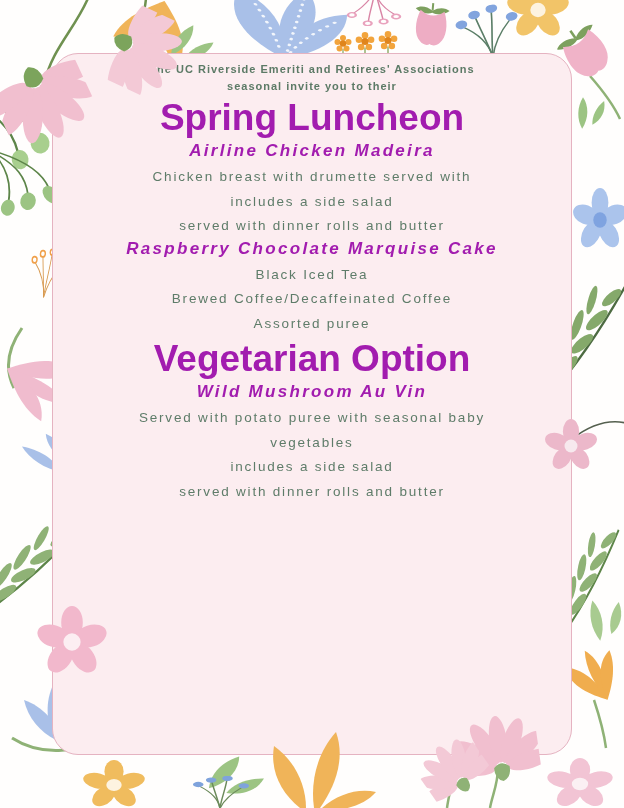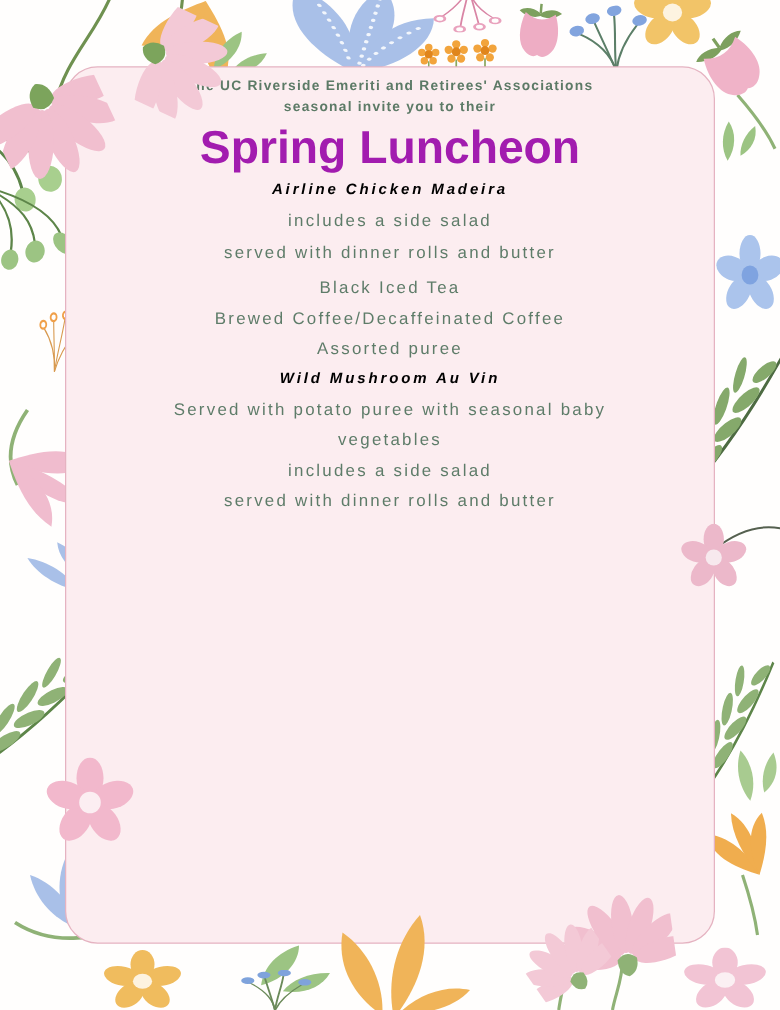--- a/index.html
+++ b/index.html
@@ -12,21 +12,21 @@
     position:absolute;left:52px;top:53px;width:520px;height:702px;
     box-sizing:border-box;background:#fcedf0;border:1.5px solid #e5b3c1;
     border-radius:26px;z-index:1;text-align:center;
   }
   .card p,.card h1,.card h2{margin:0;}
   .inv{font-size:11px;font-weight:bold;letter-spacing:1px;color:#5c7a66;line-height:17px;}
   .inv.first{margin-top:7px;}
   .big-title{font-size:37px;font-weight:700;color:#a21caf;letter-spacing:0;line-height:46px;}
   .t1{margin-top:16px;}
   .t2{margin-top:32px;}
-  .course-h{font-size:12px;font-weight:bold;font-style:italic;letter-spacing:2.3px;color:#000000;line-height:20px;}
+  .course-h{font-size:17px;font-weight:bold;font-style:italic;letter-spacing:2.3px;color:#a21caf;line-height:20px;}
   .ch1{margin-top:32px;}
   .ch2{margin-top:26px;}
   .ch3{margin-top:28px;}
   .course-lines{margin-top:4px;}
   .bl{font-size:13.5px;letter-spacing:1.8px;color:#5e7c69;line-height:24.5px;font-weight:normal;}
   
   .d{position:absolute;z-index:0;overflow:visible;}
   .d.ontop{z-index:3;}
 </style>
 </head>
@@ -259,33 +259,36 @@
 
   <div class="card">
     <p class="inv first">The UC Riverside Emeriti and Retirees' Associations</p>
     <p class="inv">seasonal invite you to their</p>
 
     <h1 class="big-title t1">Spring Luncheon</h1>
 
     <section>
       <h2 class="course-h ch1">Airline Chicken Madeira</h2>
       <div class="course-lines">
+        <p class="bl">Chicken breast with drumette served with</p>
         <p class="bl">includes a side salad</p>
         <p class="bl">served with dinner rolls and butter</p>
       </div>
     </section>
 
     <section>
+      <h2 class="course-h ch2">Raspberry Chocolate Marquise Cake</h2>
       <div class="course-lines">
         <p class="bl">Black Iced Tea</p>
         <p class="bl">Brewed Coffee/Decaffeinated Coffee</p>
         <p class="bl">Assorted puree</p>
       </div>
     </section>
 
+    <h1 class="big-title t2">Vegetarian Option</h1>
 
     <section>
       <h2 class="course-h ch3">Wild Mushroom Au Vin</h2>
       <div class="course-lines">
         <p class="bl">Served with potato puree with seasonal baby</p>
         <p class="bl">vegetables</p>
         <p class="bl">includes a side salad</p>
         <p class="bl">served with dinner rolls and butter</p>
       </div>
     </section>

